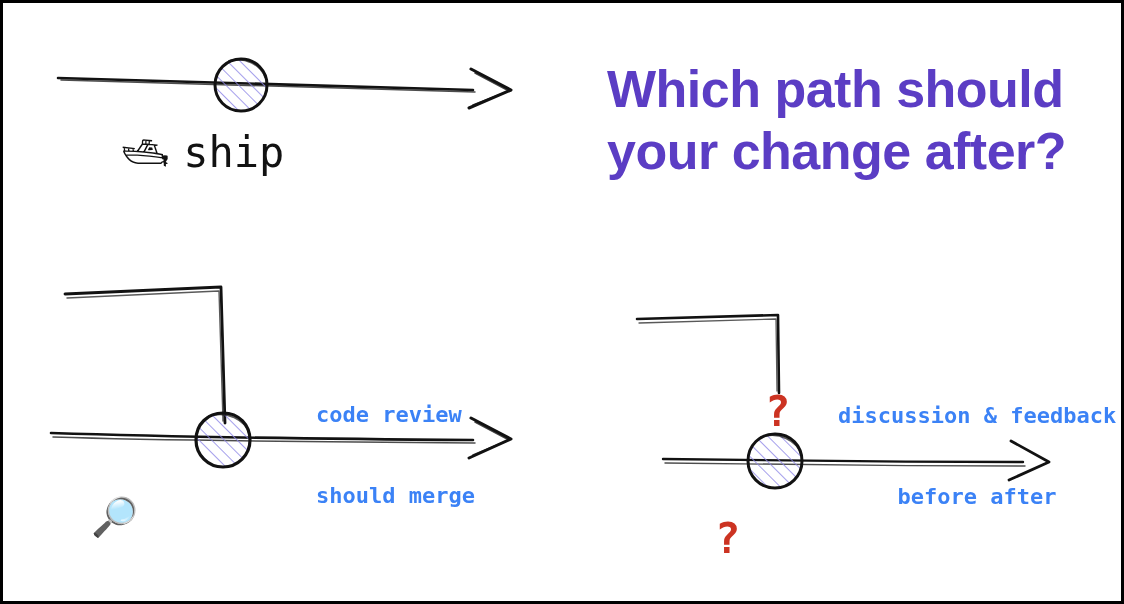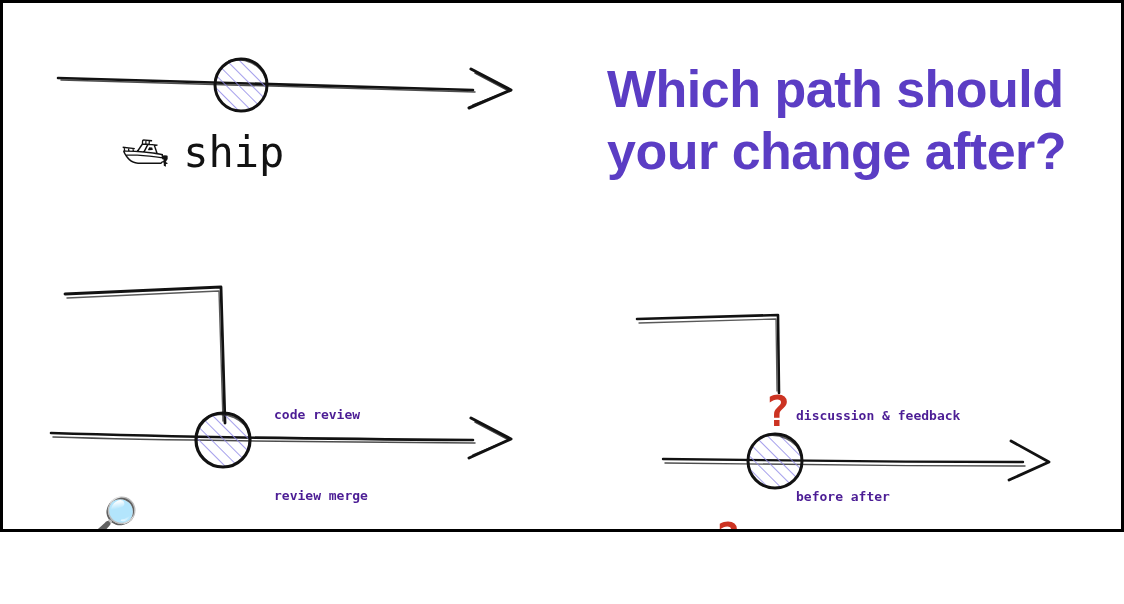--- a/index.html
+++ b/index.html
@@ -6,21 +6,21 @@
     margin: 0;
     padding: 0;
     background: #ffffff;
   }
   body {
     font-family: "Liberation Sans", sans-serif;
   }
   #slide {
     position: relative;
     width: 1124px;
-    height: 532px;
+    height: 604px;
     background: #ffffff;
     border: 3px solid #000000;
     box-sizing: border-box;
     overflow: hidden;
   }
   #sketch {
     position: absolute;
     left: 0;
     top: 0;
     width: 1124px;
@@ -39,27 +39,28 @@
     line-height: 62px;
     letter-spacing: -0.5px;
     color: #5B3DC4;
   }
   .title-line { display: block; white-space: nowrap; }
 
   .annot {
     position: absolute;
     font-family: "DejaVu Sans Mono", "Liberation Mono", monospace;
     font-weight: bold;
-    font-size: 13px;
+    font-size: 22px;
     line-height: 27px;
-    color: #4c1d95;
+    color: #3b82f6;
     white-space: pre;
+    margin-left: 42px;
   }
   #annot-show { left: 271px; top: 344px; }
-  #annot-ask  { left: 793px; top: 345px; }
+  #annot-ask  { left: 793px; top: 345px; text-align: center; }
   .annot-line { display: block; }
 
   .node-label {
     position: absolute;
     display: flex;
     align-items: center;
     gap: 14px;
     font-family: "DejaVu Sans Mono", "Liberation Mono", monospace;
     font-size: 42px;
     line-height: 48px;
@@ -150,21 +151,21 @@
     </g>
   </svg>
 
   <div class="title">
     <span class="title-line">Which path should</span>
     <span class="title-line">your change after?</span>
   </div>
 
   <div class="annot" id="annot-show">
     <span class="annot-line">code review</span>
-    <span class="annot-line">review merge</span>
+    <span class="annot-line">should merge</span>
   </div>
 
   <div class="annot" id="annot-ask">
     <span class="annot-line">discussion &amp; feedback</span>
     <span class="annot-line">before after</span>
   </div>
 
   <div class="qmark-red" style="position:absolute; left:762px; top:385px;">?</div>
 
   <div class="node-label" id="label-ship">

